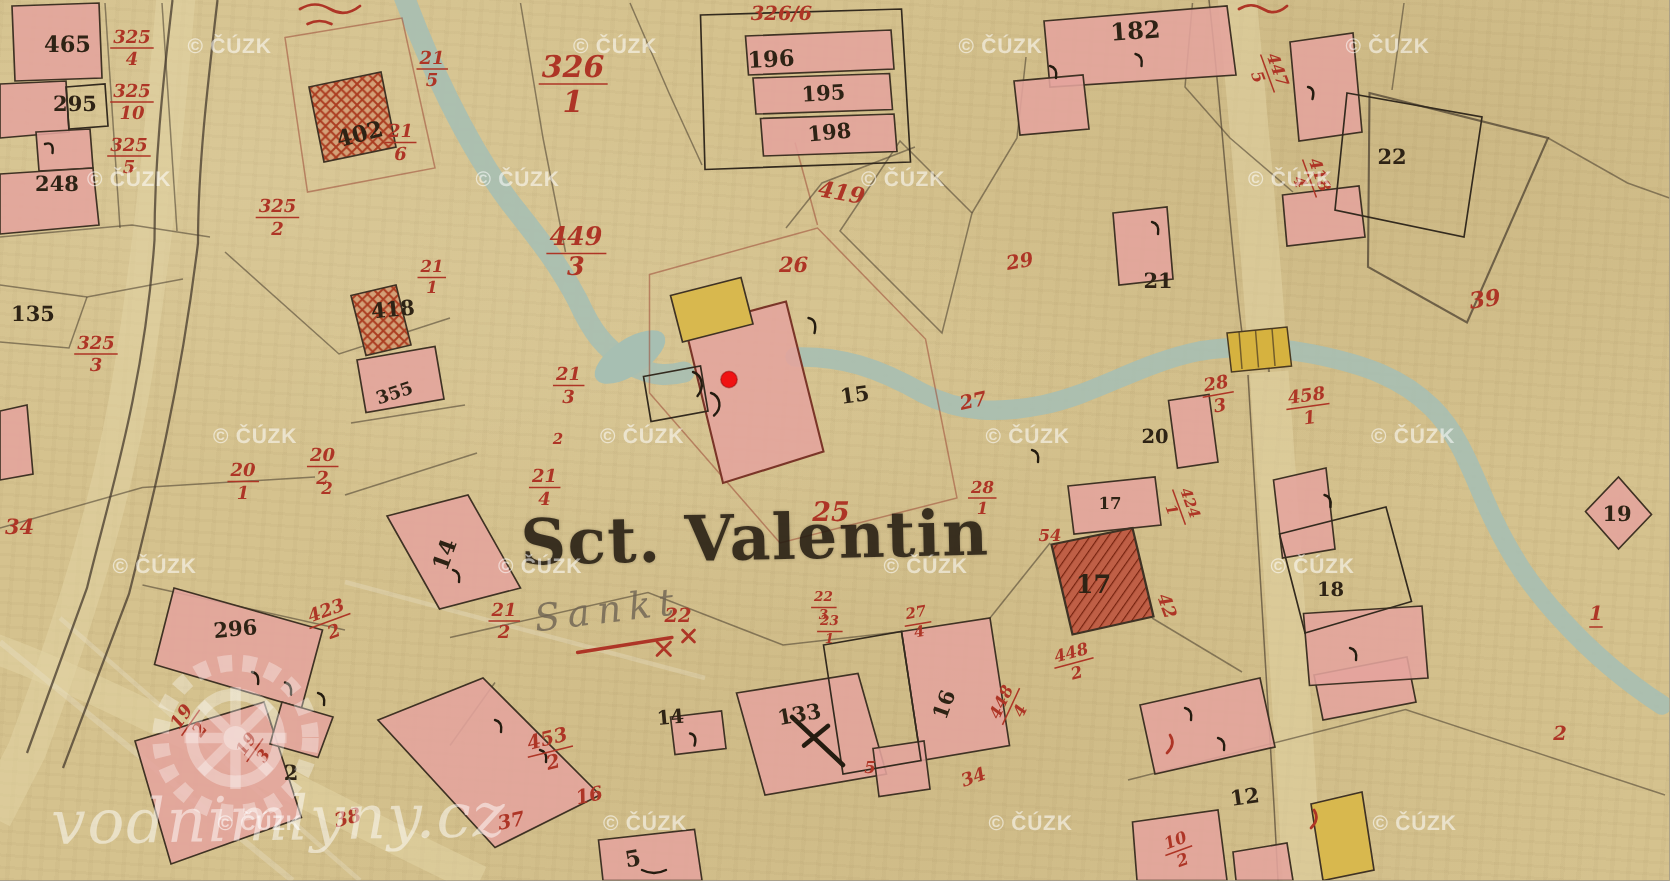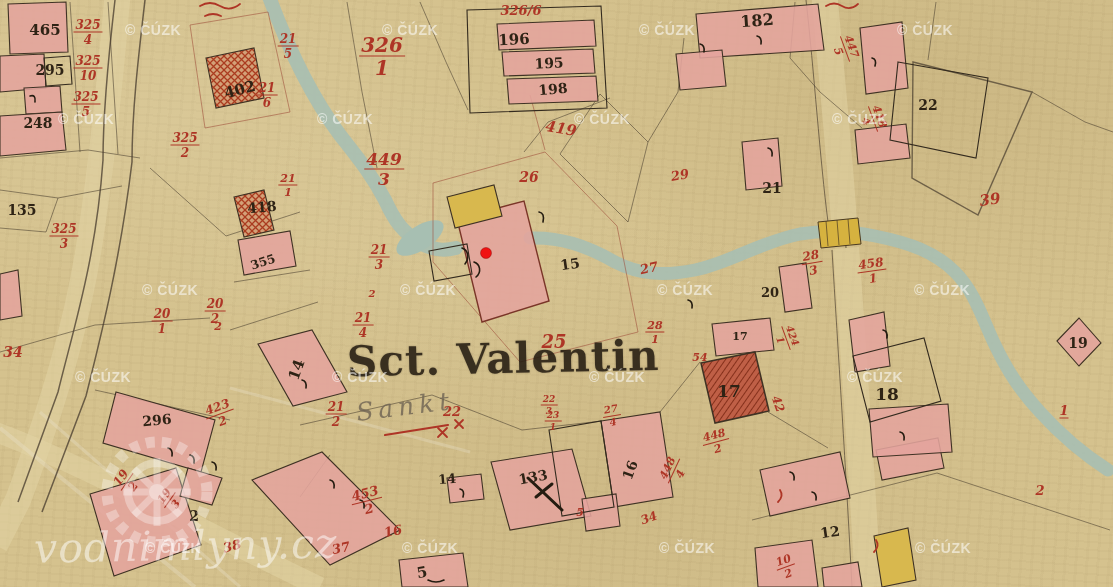--- a/index.html
+++ b/index.html
@@ -326,21 +326,21 @@
       <div class="lb r" style="left: 716px; top: 442px; font-size: 11px; transform: translate(-50%, -50%) rotate(-15deg);">
         <span class="t">448</span>
         <span class="b">2</span>
       </div>
       <div class="lb r" style="left: 674px; top: 471px; font-size: 11px; transform: translate(-50%, -50%) rotate(-65deg);">
         <span class="t">448</span>
         <span class="b">4</span>
       </div>
       <div class="lb k" style="left: 630px; top: 470px; font-size: 14px; transform: translate(-50%, -50%) rotate(-70deg);">16</div>
       <div class="lb r" style="left: 649px; top: 518px; font-size: 12px; transform: translate(-50%, -50%) rotate(-20deg);">34</div>
-      <div class="lb k" style="left: 887px; top: 394px; font-size: 17px; transform: translate(-50%, -50%) rotate(0deg);">18</div>
+      <div class="lb k" style="left: 887px; top: 394px; font-size: 13px; transform: translate(-50%, -50%) rotate(0deg);">18</div>
       <div class="lb k" style="left: 1078px; top: 343px; font-size: 14px; transform: translate(-50%, -50%) rotate(0deg);">19</div>
       <div class="lb r u" style="left: 1064px; top: 411px; font-size: 13px; transform: translate(-50%, -50%) rotate(0deg);">1</div>
       <div class="lb r" style="left: 1040px; top: 490px; font-size: 13px; transform: translate(-50%, -50%) rotate(0deg);">2</div>
       <div class="lb r" style="left: 127px; top: 482px; font-size: 12px; transform: translate(-50%, -50%) rotate(-55deg);">
         <span class="t">19</span>
         <span class="b">2</span>
       </div>
       <div class="lb r" style="left: 170px; top: 500px; font-size: 11px; transform: translate(-50%, -50%) rotate(-55deg);">
         <span class="t">19</span>
         <span class="b">3</span>

